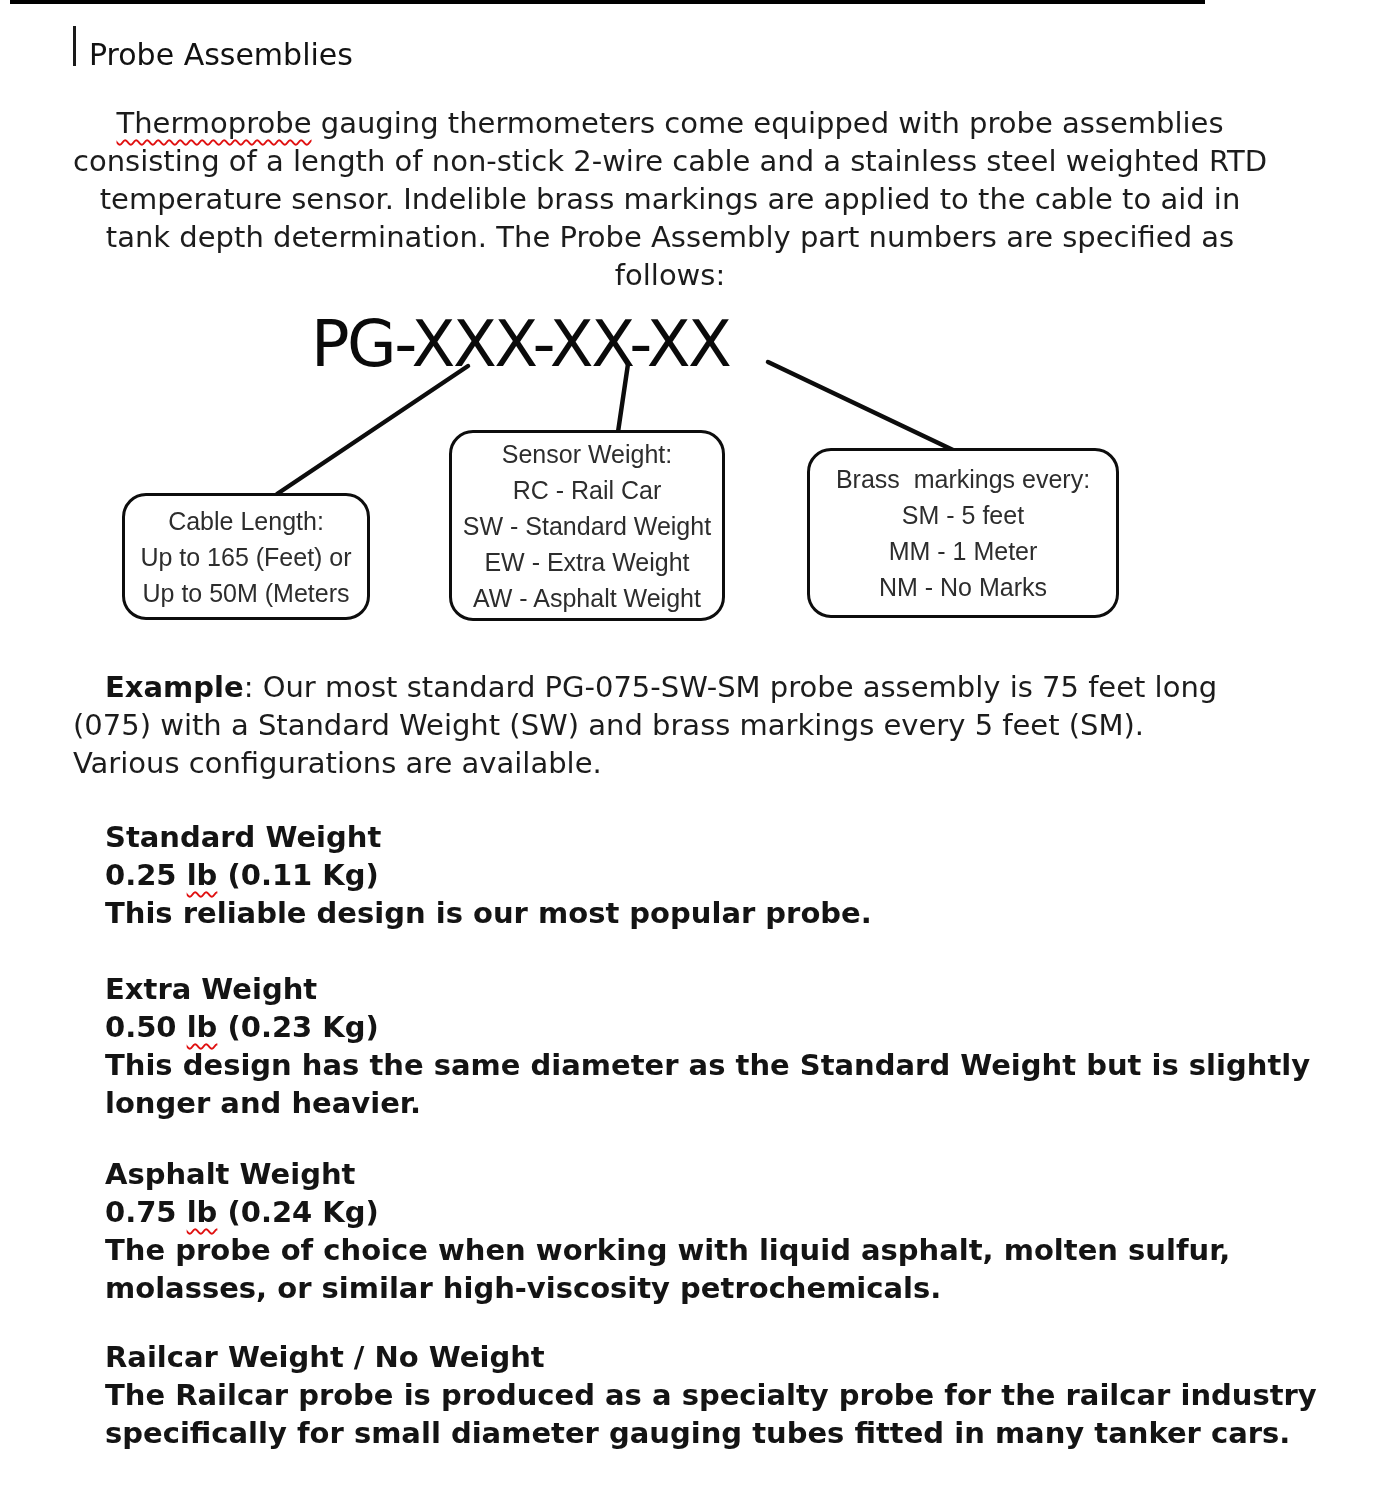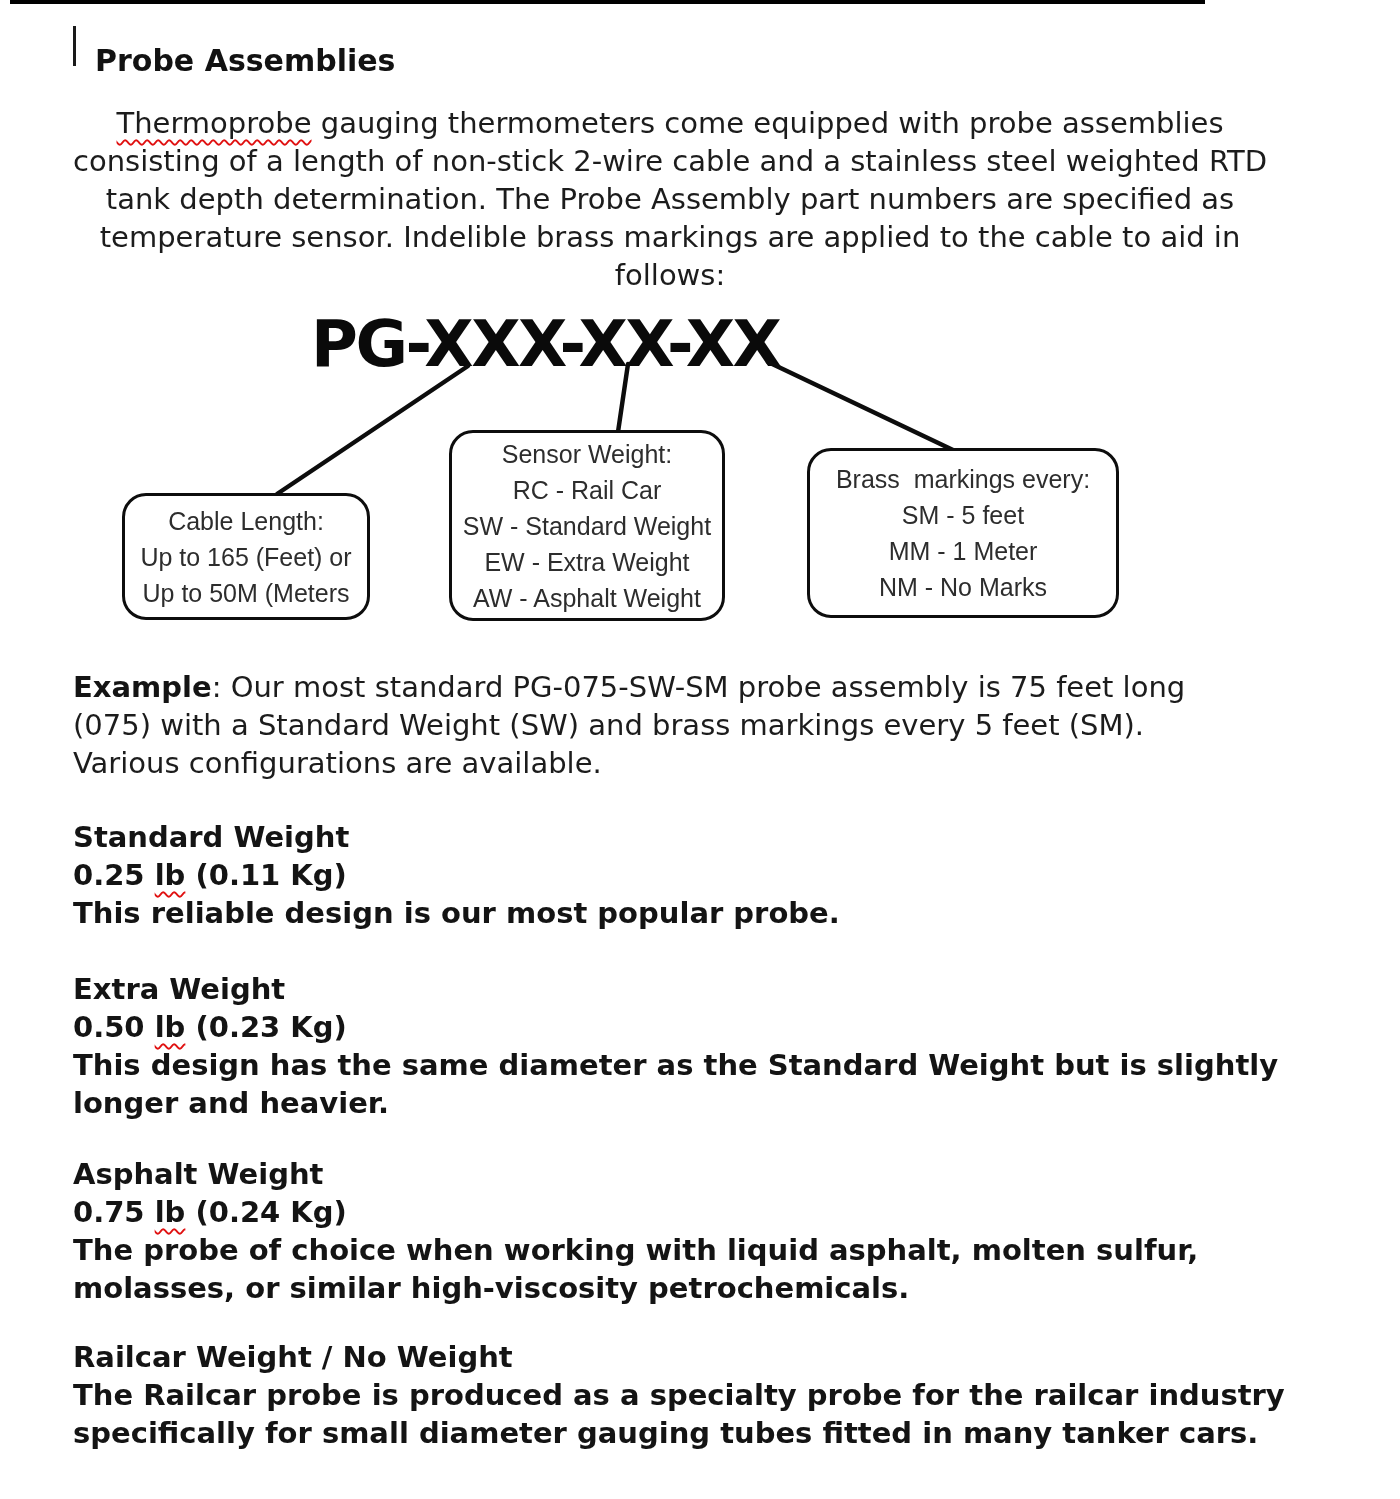--- a/index.html
+++ b/index.html
@@ -26,37 +26,37 @@
   }
   .caret {
     position: absolute;
     left: 73px; top: 26px;
     width: 3px; height: 40px;
     background: #1a1a1a;
   }
   .title {
     position: absolute;
     left: 78px; top: 26px;
-    margin: 17px;
+    margin: 11px;
     font-size: 30px;
-    font-weight: bold;
+    font-weight: normal;
     color: #121212;
     white-space: pre;
   }
   .textblock {
     position: absolute;
     left: 73px;
   }
   .line {
     font-size: 29px;
     line-height: 38px;
     height: 38px;
     white-space: pre;
   }
-  .bold { font-weight: bold; color: #141414; }
+  .bold { font-weight: bold; color: #141414; margin-left: 32px; }
   .sq {
     text-decoration: underline;
     text-decoration-style: wavy;
     text-decoration-color: #e01010;
     text-decoration-thickness: 2px;
     text-underline-offset: 6px;
   }
   #intro   { top: 104px; text-align: center; }
   #example { top: 668px; }
   #sec-standard { top: 818px; }
@@ -64,21 +64,21 @@
   #sec-asphalt  { top: 1155px; }
   #sec-railcar  { top: 1338px; }
 
   
   .pg-heading {
     position: absolute;
     left: 311px; top: 312px;
     margin: 0;
     font-size: 64px;
     line-height: 64px;
-    font-weight: bold;
+    font-weight: normal;
     letter-spacing: -2.5px;
     color: #0a0a0a;
     white-space: pre;
   }
   .connectors {
     position: absolute;
     left: 0; top: 0;
     width: 1400px; height: 1499px;
     pointer-events: none;
   }
@@ -117,22 +117,22 @@
 <div class="doc">
 
   <div class="top-border"></div>
   <div class="caret"></div>
 
   <h1 class="title">Probe Assemblies</h1>
 
   <div class="textblock" id="intro">
     <div class="line"><span class="sq">Thermoprobe</span><span> gauging thermometers come equipped with probe assemblies</span></div>
     <div class="line">consisting of a length of non-stick 2-wire cable and a stainless steel weighted RTD</div>
+    <div class="line">temperature sensor. Indelible brass markings are applied to the cable to aid in</div>
     <div class="line">tank depth determination. The Probe Assembly part numbers are specified as</div>
-    <div class="line">temperature sensor. Indelible brass markings are applied to the cable to aid in</div>
     <div class="line">follows:</div>
   </div>
 
   <div class="pg-heading">PG-XXX-XX-XX</div>
 
   <svg class="connectors" viewBox="0 0 1400 1499" xmlns="http://www.w3.org/2000/svg">
     <line x1="468" y1="366" x2="277" y2="494"></line>
     <line x1="628" y1="364" x2="618" y2="432"></line>
     <line x1="768" y1="362" x2="953" y2="450"></line>
   </svg>

